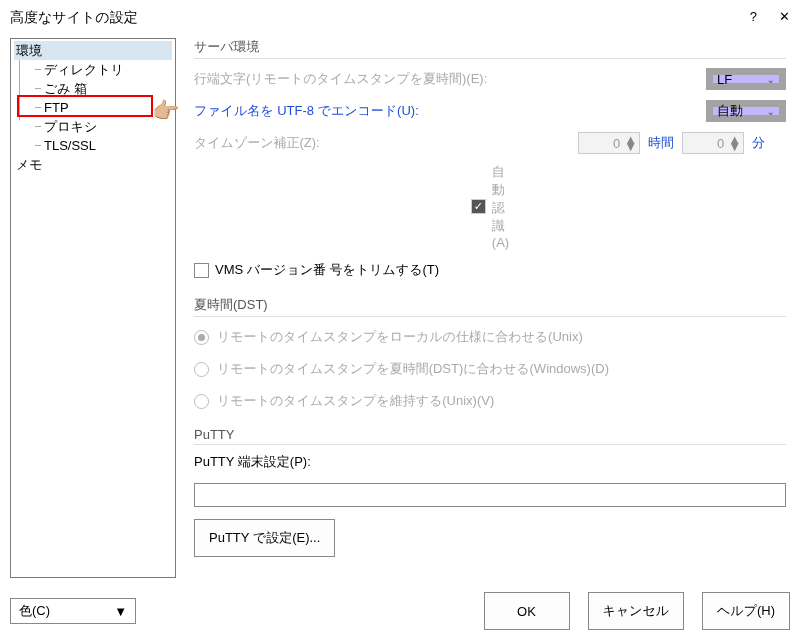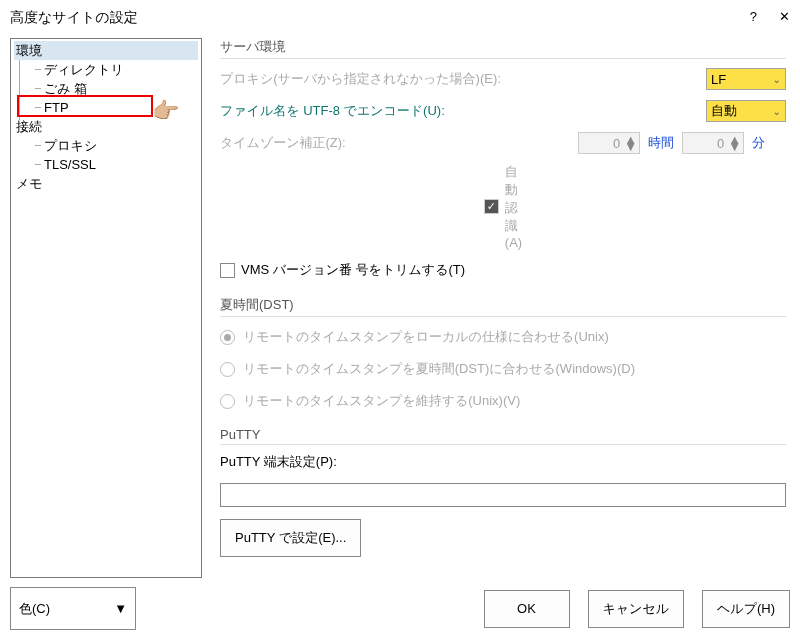--- a/index.html
+++ b/index.html
@@ -1,50 +1,50 @@
 <!DOCTYPE html>
 <html><head>
 <meta charset="utf-8">
 <style>
 * { box-sizing: border-box; margin: 0; padding: 0; font-family: "Yu Gothic UI", "Meiryo", sans-serif; font-size: 13px; }
 body { background: #fff; width: 800px; height: 640px; overflow: hidden; color: #000; }
 .titlebar { height: 34px; line-height: 34px; padding: 12px 10px; display: flex; align-items: center; justify-content: space-between; }
 .titlebar .title { font-size: 14px; }
 .titlebar .controls { display: flex; gap: 22px; font-size: 16px; }
 .content { display: flex; padding: 4px 10px 0 10px; height: 550px; }
-.nav { width: 192px; height: 540px; border: 1px solid #7a7a7a; background: #fff; padding: 2px 3px; position: relative; }
+.nav { width: 166px; height: 540px; border: 1px solid #7a7a7a; background: #fff; padding: 2px 3px; position: relative; }
 .nav .item { padding: 0 2px; line-height: 19px; height: 19px; cursor: default; }
 .nav .group-sel { background: #d8e6f2; }
 .nav .child { margin-left: 28px; position: relative; }
 .nav .child::before { content: ""; position: absolute; left: -7px; top: 9px; width: 6px; height: 1px; background: #aaa; }
 .nav .vline { position: absolute; left: 8px; top: 21px; width: 1px; height: 60px; background: #aaa; }
 .highlight { position: absolute; border: 2px solid #e00; left: 6px; top: 56px; width: 136px; height: 22px; }
 .pointer { position: absolute; left: 142px; top: 59px; font-size: 22px; transform: scaleX(-1); }
 .main { flex: 1; padding: 0 4px 0 18px; }
 .group { margin-bottom: 14px; }
 .group-title { color: #555; padding-bottom: 2px; border-bottom: 1px solid #ddd; margin-bottom: 8px; }
 .row { display: flex; align-items: center; margin-bottom: 8px; min-height: 24px; }
-.row .lbl { flex: 1; color: #0f766e; }
+.row .lbl { flex: 1; color: #1d4ed8; }
 .row .lbl.dis { color: #aaa; }
-.sel { width: 80px; height: 22px; border: 1px solid #a3a3a3; background: #fde047; padding: 0 4px; display: flex; align-items: center; justify-content: space-between; }
+.sel { width: 80px; height: 22px; border: 7px solid #a3a3a3; background: #c4b5fd; padding: 0 4px; display: flex; align-items: center; justify-content: space-between; }
 .sel .chev { font-size: 10px; color: #555; }
 .spin { width: 62px; height: 22px; border: 1px solid #ccc; background: #f3f3f3; display: flex; align-items: center; justify-content: flex-end; padding: 0 2px; color: #999; }
 .spin .arr { display: flex; flex-direction: column; font-size: 7px; line-height: 7px; margin-left: 4px; color: #888; }
 .unit { color: #1d4ed8; margin-left: 8px; width: 34px; }
 .center { justify-content: center; }
 .chk { width: 15px; height: 15px; border: 1px solid #888; margin-right: 6px; display: inline-flex; align-items: center; justify-content: center; font-size: 11px; }
 .chk.on { background: #555; border-color: #555; color: #fff; }
 .chk.dis { border-color: #ccc; }
 .radio { width: 15px; height: 15px; border: 1px solid #888; border-radius: 50%; margin-right: 8px; display: inline-flex; align-items: center; justify-content: center; }
 .radio.dis { border-color: #bbb; }
 .radio .dot { width: 7px; height: 7px; background: #aaa; border-radius: 50%; }
 .textfield { width: 100%; height: 24px; border: 1px solid #888; background: #fff; margin-bottom: 12px; }
 .btn { height: 26px; padding: 18px 14px; border: 1px solid #888; background: #fdfdfd; display: inline-flex; align-items: center; cursor: default; }
 .footer { position: absolute; bottom: 10px; left: 10px; right: 10px; display: flex; align-items: center; }
-.footer .color-btn { width: 126px; height: 43px; border: 1px solid #888; display: flex; align-items: center; justify-content: space-between; padding: 0 8px; }
+.footer .color-btn { width: 126px; height: 26px; border: 1px solid #888; display: flex; align-items: center; justify-content: space-between; padding: 0 8px; }
 .footer .spacer { flex: 1; }
 .footer .btn { margin-left: 18px; min-width: 82px; justify-content: center; }
 .footer .btn.ok { min-width: 86px; }
 </style>
 </head>
 <body>
 
 <div class="titlebar">
   <span class="title">高度なサイトの設定</span>
   <div class="controls">
@@ -53,35 +53,34 @@
   </div>
 </div>
 
 <div class="content">
   <div class="nav">
     <div class="vline"></div>
     <div class="item group-sel">環境</div>
     <div class="item child">ディレクトリ</div>
     <div class="item child">ごみ 箱</div>
     <div class="item child">FTP</div>
-    <div class="item">接続</div>
     <div class="item child">プロキシ</div>
     <div class="item child">TLS/SSL</div>
     <div class="item">メモ</div>
     <div class="highlight"></div>
     <div class="pointer">👈🏼</div>
   </div>
 
   <div class="main">
 
     <div class="group">
       <div class="group-title">サーバ環境</div>
 
       <div class="row">
-        <span class="lbl dis">プロキシ(サーバから指定されなかった場合)(E):</span>
+        <span class="lbl dis">行端文字(リモートのタイムスタンプを夏時間)(E):</span>
         <div class="sel">
           <span>LF</span>
           <span class="chev">⌄</span>
         </div>
       </div>
 
       <div class="row">
         <span class="lbl">ファイル名を UTF-8 でエンコード(U):</span>
         <div class="sel">
           <span>自動</span>

